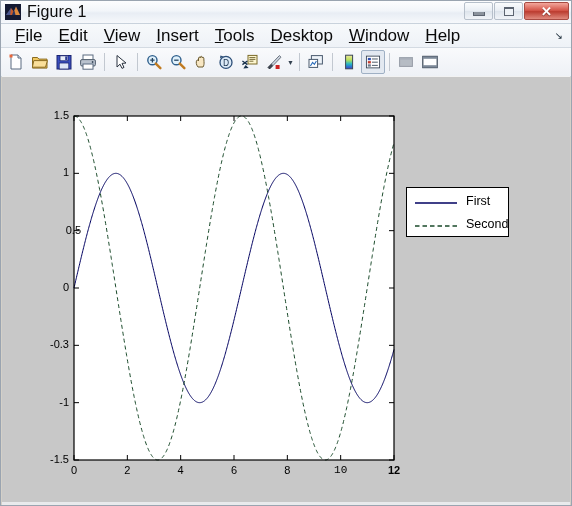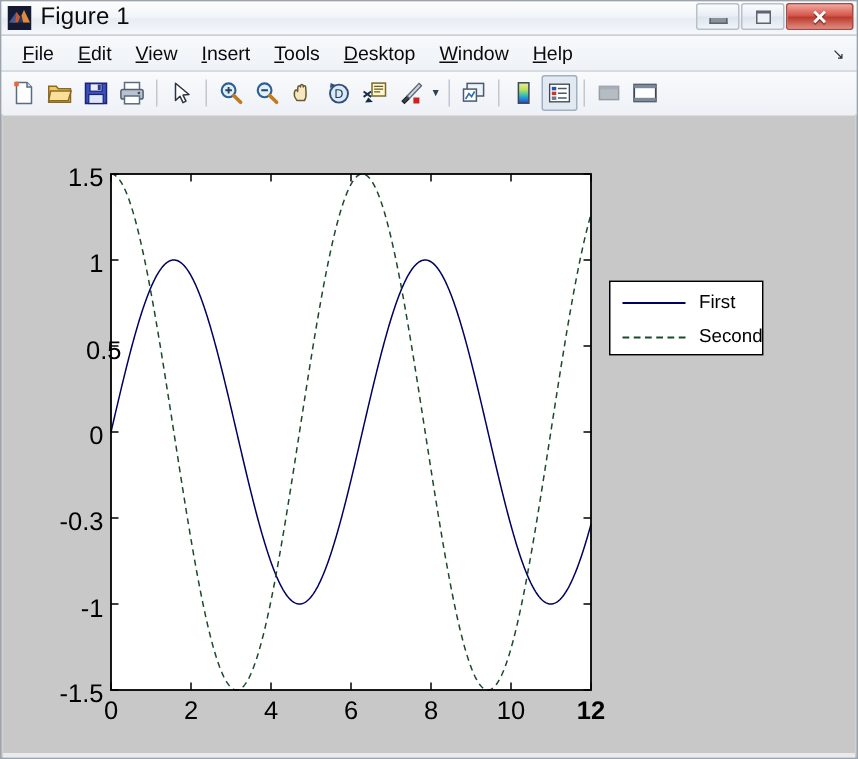--- a/index.html
+++ b/index.html
@@ -93,21 +93,21 @@
   .menubar {
     height: 23px;
     background: linear-gradient(to bottom, #f7f9fb 0%, #eef2f7 100%);
     border-bottom: 1px solid #d3dae2;
     display: flex;
     align-items: center;
     padding-left: 6px;
     position: relative;
   }
   .menu-item {
-    font-size: 13px;
+    font-size: 17px;
     color: #0a0a0a;
     padding: 2px 8px;
     white-space: nowrap;
     cursor: default;
   }
   .menu-item u { text-decoration: underline; }
   .menu-chevron {
     position: absolute;
     right: 8px;
     font-size: 10px;
@@ -160,21 +160,21 @@
   .plot-wrap {
     position: absolute;
     left: 0; top: 0;
     width: 568px;
     height: 428px;
   }
 
   
   .tick {
     position: absolute;
-    font-size: 17px;
+    font-size: 11px;
     color: #000000;
     white-space: nowrap;
     font-family: "Liberation Sans", sans-serif;
   }
   .tick-y { text-align: right; }
   .tick-x { text-align: center; }
 
   
   .legend {
     position: absolute;
@@ -461,21 +461,21 @@
           <div class="tick tick-y" style="right: 489px; top: 146.667px; position: absolute;">0.5</div>
           <div class="tick tick-y" style="right: 501px; top: 89.3333px; position: absolute;">1</div>
           <div class="tick tick-y" style="right: 501px; top: 32px; position: absolute;">1.5</div>
         </div>
       <div id="xtick-labels">
           <div class="tick tick-x" style="position: absolute; width: 30px; left: 57px; top: 387px;">0</div>
           <div class="tick tick-x" style="position: absolute; width: 30px; left: 110.333px; top: 387px;">2</div>
           <div class="tick tick-x" style="position: absolute; width: 30px; left: 163.667px; top: 387px;">4</div>
           <div class="tick tick-x" style="position: absolute; width: 30px; left: 217px; top: 387px;">6</div>
           <div class="tick tick-x" style="position: absolute; width: 30px; left: 270.333px; top: 387px;">8</div>
-          <div class="tick tick-x" style="position: absolute; width: 30px; left: 323.667px; top: 387px;">10</div>
+          <div class="tick tick-x" style="position: absolute; width: 30px; left: 323.667px; top: 387px; font-family: Liberation Mono, monospace;">10</div>
           <div class="tick tick-x" style="position: absolute; width: 30px; left: 377px; top: 387px; font-weight: bold;">12</div>
         </div>
 
       <div class="legend">
         <div class="legend-row" style="top:2px;">
           <span class="legend-sample">
             <svg width="44" height="12" viewBox="0 0 44 12">
               <line x1="1" y1="6" x2="43" y2="6" stroke="#000060" stroke-width="1.3"></line>
             </svg>
           </span>

